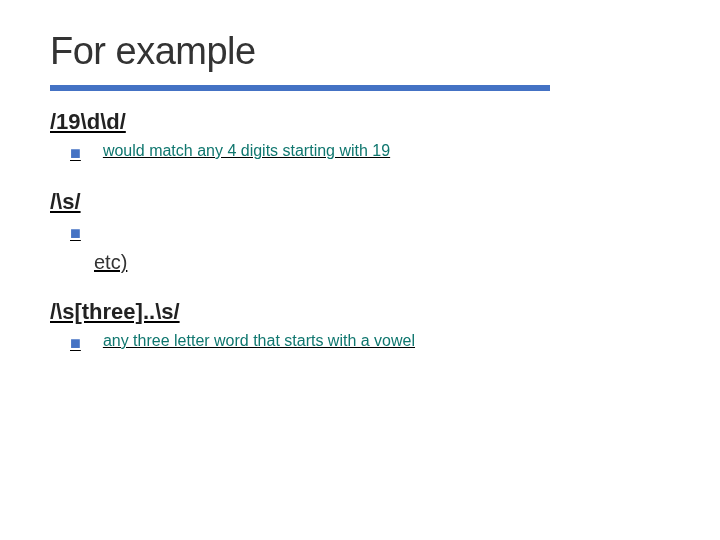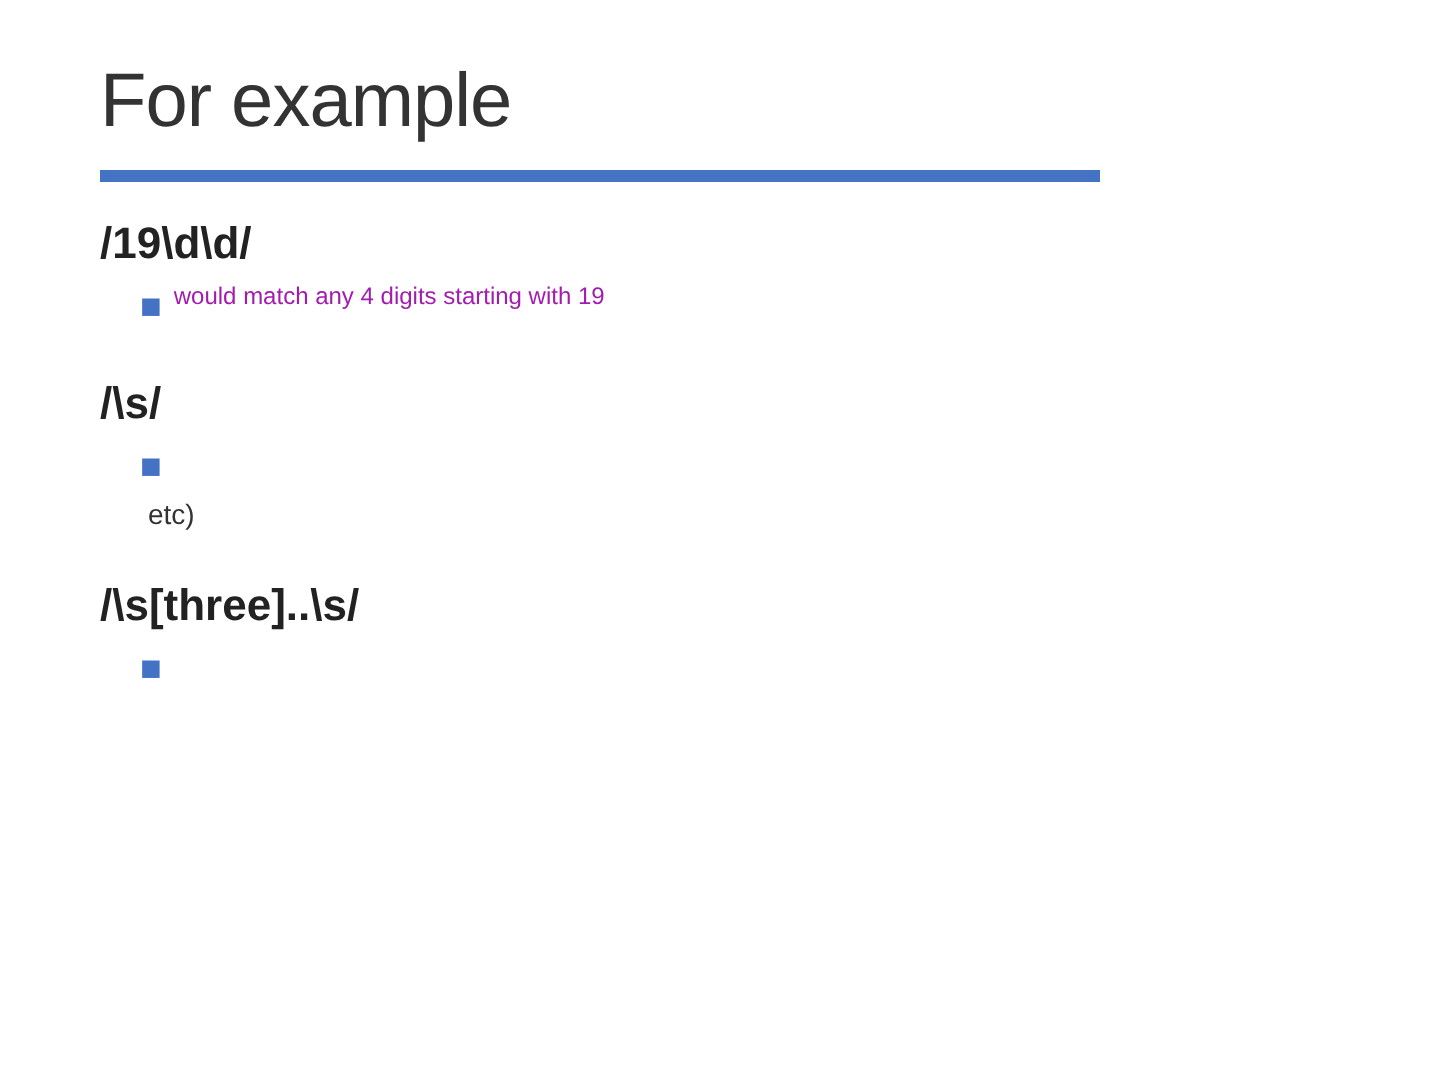--- a/index.html
+++ b/index.html
@@ -33,20 +33,21 @@
 
     .blue-bar {
       width: 100%;
       height: 6px;
       background: #4472C4;
       margin-bottom: 18px;
     }
 
     .section {
       margin-bottom: 22px;
+      text-decoration: underline;
     }
 
     .code-label {
       font-size: 22px;
       font-weight: bold;
       color: #222222;
       font-family: Arial, Helvetica, sans-serif;
       margin-bottom: 4px;
     }
 
@@ -61,30 +62,31 @@
 
     .bullet-icon {
       color: #4472C4;
       margin-right: 6px;
       font-size: 18px;
       flex-shrink: 0;
       margin-top: 1px;
     }
 
     .bullet-text {
-      font-size: 12px;
-      color: #a21caf;
+      font-size: 16px;
+      color: #0f766e;
       line-height: 1.5;
+      margin-left: 16px;
     }
 
     .bullet-text-indent {
-      font-size: 14px;
+      font-size: 20px;
       color: #333333;
       line-height: 1.5;
-      margin-left: 24px;
+      margin-left: 44px;
     }
   </style>
 </head>
 <body>
 
 <div class="slide-container">
 
   <h1 class="slide-title">For example</h1>
 
   <div class="blue-bar"></div>
@@ -102,16 +104,17 @@
     <div class="bullet-item">
       <span class="bullet-icon">■</span>
     </div>
     <div class="bullet-text-indent">etc)</div>
   </div>
 
   <div class="section">
     <div class="code-label">/\s[three]..\s/</div>
     <div class="bullet-item">
       <span class="bullet-icon">■</span>
+      <span class="bullet-text">any three letter word that starts with a vowel</span>
     </div>
   </div>
 
 </div>
 
 </body></html>

